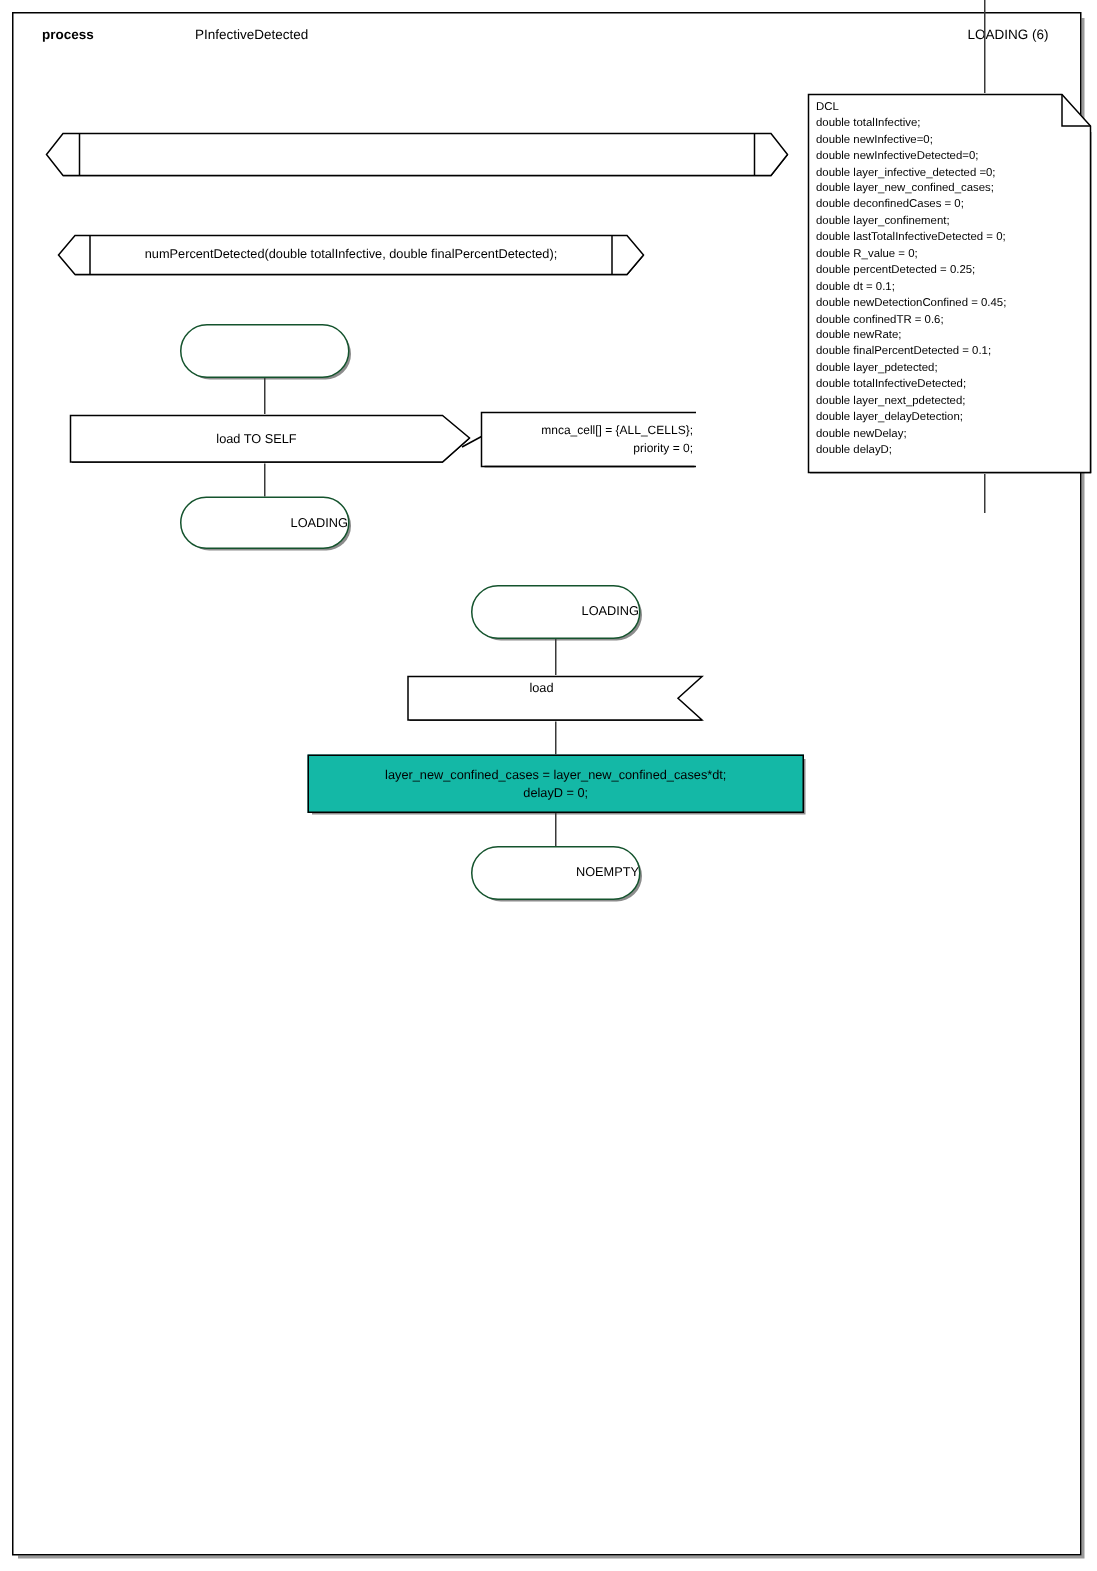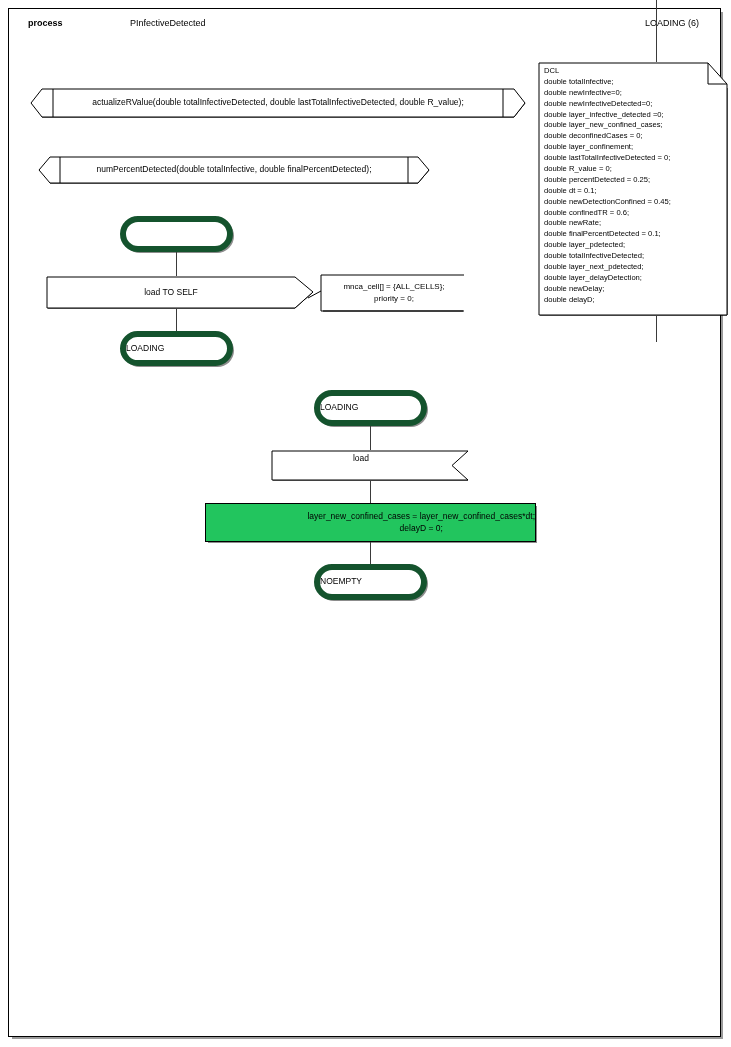--- a/index.html
+++ b/index.html
@@ -45,36 +45,36 @@
   .lbl {
     font-size: 8.5px;
     color: #000000;
     text-align: center;
     white-space: pre;
     line-height: 1.35;
   }
 
   
   .state {
-    border: 6px solid #14532d;
+    border: 1px solid #14532d;
     border-radius: 999px;
     background: #ffffff;
-    display: flex;
-    align-items: center;
-    justify-content: flex-start;
-    box-shadow: 2px 2px 0 -1px #8c8c8c;
-  }
-
-  
-  .task {
-    border: 1px solid #000000;
-    background: #22c55e;
     display: flex;
     align-items: center;
     justify-content: flex-end;
+    box-shadow: 2px 2px 0 -1px #8c8c8c;
+  }
+
+  
+  .task {
+    border: 1px solid #000000;
+    background: #14b8a6;
+    display: flex;
+    align-items: center;
+    justify-content: center;
     box-shadow: 2px 2px 0 -1px #8c8c8c;
   }
 
   
   .svgshape { position: absolute; overflow: visible; }
   .svgshape path, .svgshape polygon, .svgshape polyline, .svgshape line {
     fill: #ffffff;
     stroke: #000000;
     stroke-width: 1;
   }
@@ -104,41 +104,40 @@
     color: #000000;
     white-space: pre;
   }
   
   .cmt-text {
     position: absolute;
     font-size: 8px;
     line-height: 1.5;
     color: #000000;
     white-space: pre;
-    text-align: center;
+    text-align: right;
   }
 </style>
 </head>
 <body>
 
 <div id="page">
 
   <div id="page-frame"></div>
 
   <div class="hdr hdr-bold" style="left:28px; top:18px;">process</div>
   <div class="hdr" style="left:82px; top:18px;margin-left:48px;">PInfectiveDetected</div>
   <div class="hdr" style="right:32px; top:18px;">LOADING (6)</div>
 
   <svg class="svgshape" style="left:30px; top:88px;" width="496" height="30" viewBox="0 0 496 30">
     <polyline class="shadow" points="12,29 484,29 495,15"></polyline>
     <polygon points="12,1 484,1 495,15 484,29 12,29 1,15"></polygon>
     <line x1="23" y1="1" x2="23" y2="29"></line>
     <line x1="473" y1="1" x2="473" y2="29"></line>
   </svg>
-  <div class="shape-text lbl" style="left:46px; top:88px; width:464px; height:30px;">actualizeRValue(double totalInfectiveDetected, double lastTotalInfectiveDetected, double R_value);</div>
 
   <svg class="svgshape" style="left:38px; top:156px;" width="392" height="28" viewBox="0 0 392 28">
     <polyline class="shadow" points="12,27 380,27 391,14"></polyline>
     <polygon points="12,1 380,1 391,14 380,27 12,27 1,14"></polygon>
     <line x1="22" y1="1" x2="22" y2="27"></line>
     <line x1="370" y1="1" x2="370" y2="27"></line>
   </svg>
   <div class="shape-text lbl" style="left:52px; top:156px; width:364px; height:28px;">numPercentDetected(double totalInfective, double finalPercentDetected);</div>
 
   <svg class="svgshape" style="left:538px; top:62px;" width="190" height="254" viewBox="0 0 190 254">

